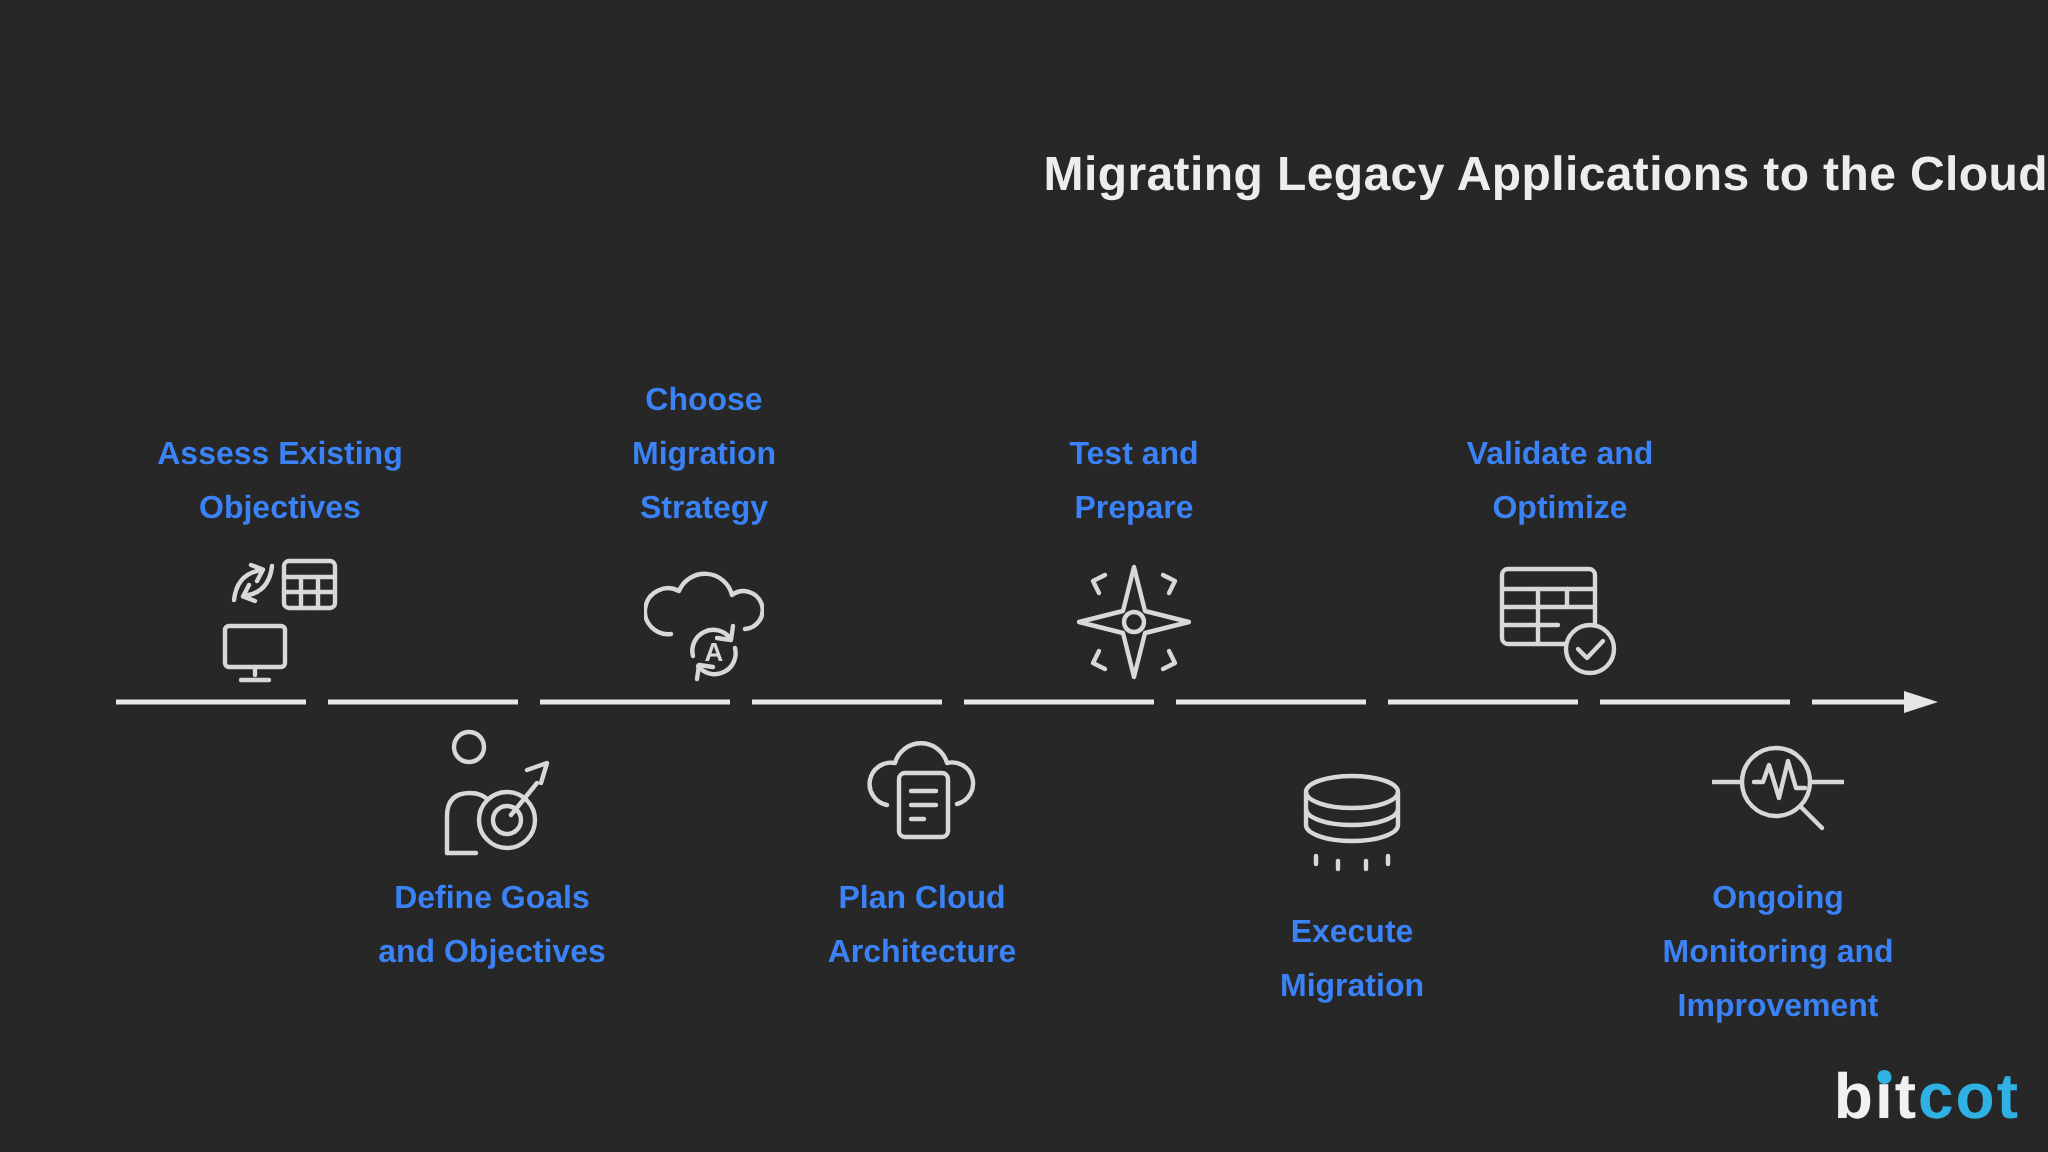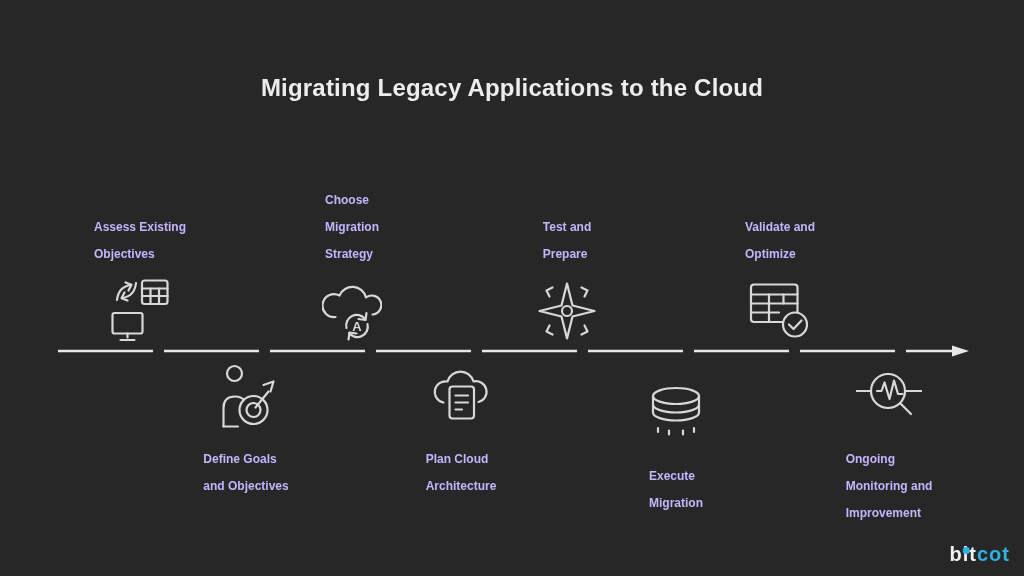--- a/index.html
+++ b/index.html
@@ -1,50 +1,50 @@
 <!DOCTYPE html>
 <html><head>
 <meta charset="utf-8">
 <style>
   html,body{margin:0;padding:0;background:#111;}
   .canvas{
     position:relative;width:1024px;height:576px;overflow:hidden;
     background:#272727;font-family:"Liberation Sans",sans-serif;color:#eaeaea;
   }
   .title{
-    position:absolute;top:74px;left:0;width:100%;text-align:center;
+    position:absolute;top:74px;left:0;width:100%;text-align:right;
     font-size:24px;font-weight:bold;letter-spacing:.2px;color:#ededed;
   }
   .step{position:absolute;display:flex;flex-direction:column;align-items:center;}
   .step.top{justify-content:flex-end;}
   .step-label{
-    font-size:12px;font-weight:bold;line-height:27px;text-align:left;
-    white-space:pre-line;color:#c4b5fd;
+    font-size:16px;font-weight:bold;line-height:27px;text-align:center;
+    white-space:pre-line;color:#3b82f6;
   }
   .step.top .step-label{margin-bottom:10px;}
-  .step.bottom .step-label{margin-top:16px;}
+  .step.bottom .step-label{margin-top:6px;}
   .icon-wrap{display:flex;align-items:center;justify-content:center;}
   .step.top .icon-wrap{height:66px;}
   .step.bottom .icon-wrap{height:68px;}
   .icon-wrap svg{display:block;}
   .st{stroke:#d8d8d8;fill:none;stroke-width:2.2;stroke-linecap:round;stroke-linejoin:round;}
   .mask{stroke:#d8d8d8;fill:#272727;stroke-width:2.2;stroke-linecap:round;stroke-linejoin:round;}
   .icon-text{fill:#d8d8d8;stroke:none;font-family:"Liberation Sans",sans-serif;font-size:13px;font-weight:bold;}
   
   .s0{left:30px;width:220px;bottom:232px;}
   .s2{left:252px;width:200px;bottom:232px;}
   .s4{left:467px;width:200px;bottom:232px;}
   .s6{left:680px;width:200px;bottom:232px;}
   .s1{left:136px;width:220px;top:362px;}
   .s3{left:351px;width:220px;top:362px;}
   .s5{left:566px;width:220px;top:379px;}
   .s7{left:779px;width:220px;top:362px;}
   .timeline{position:absolute;left:56px;top:340px;}
   .logo{
-    position:absolute;right:14px;bottom:12px;font-size:20px;font-weight:bold;
+    position:absolute;right:14px;bottom:12px;font-size:32px;font-weight:bold;
     letter-spacing:1px;line-height:1;
   }
   .logo .white{color:#f1f1f1;}
   .logo .accent{color:#2fb1e3;}
   .logo-i{position:relative;display:inline-block;color:#f1f1f1;}
   .logo-i::after{
     content:"";position:absolute;top:3px;left:50%;transform:translateX(-50%);
     width:6.5px;height:6.5px;border-radius:50%;background:#2fb1e3;
   }
 </style>

